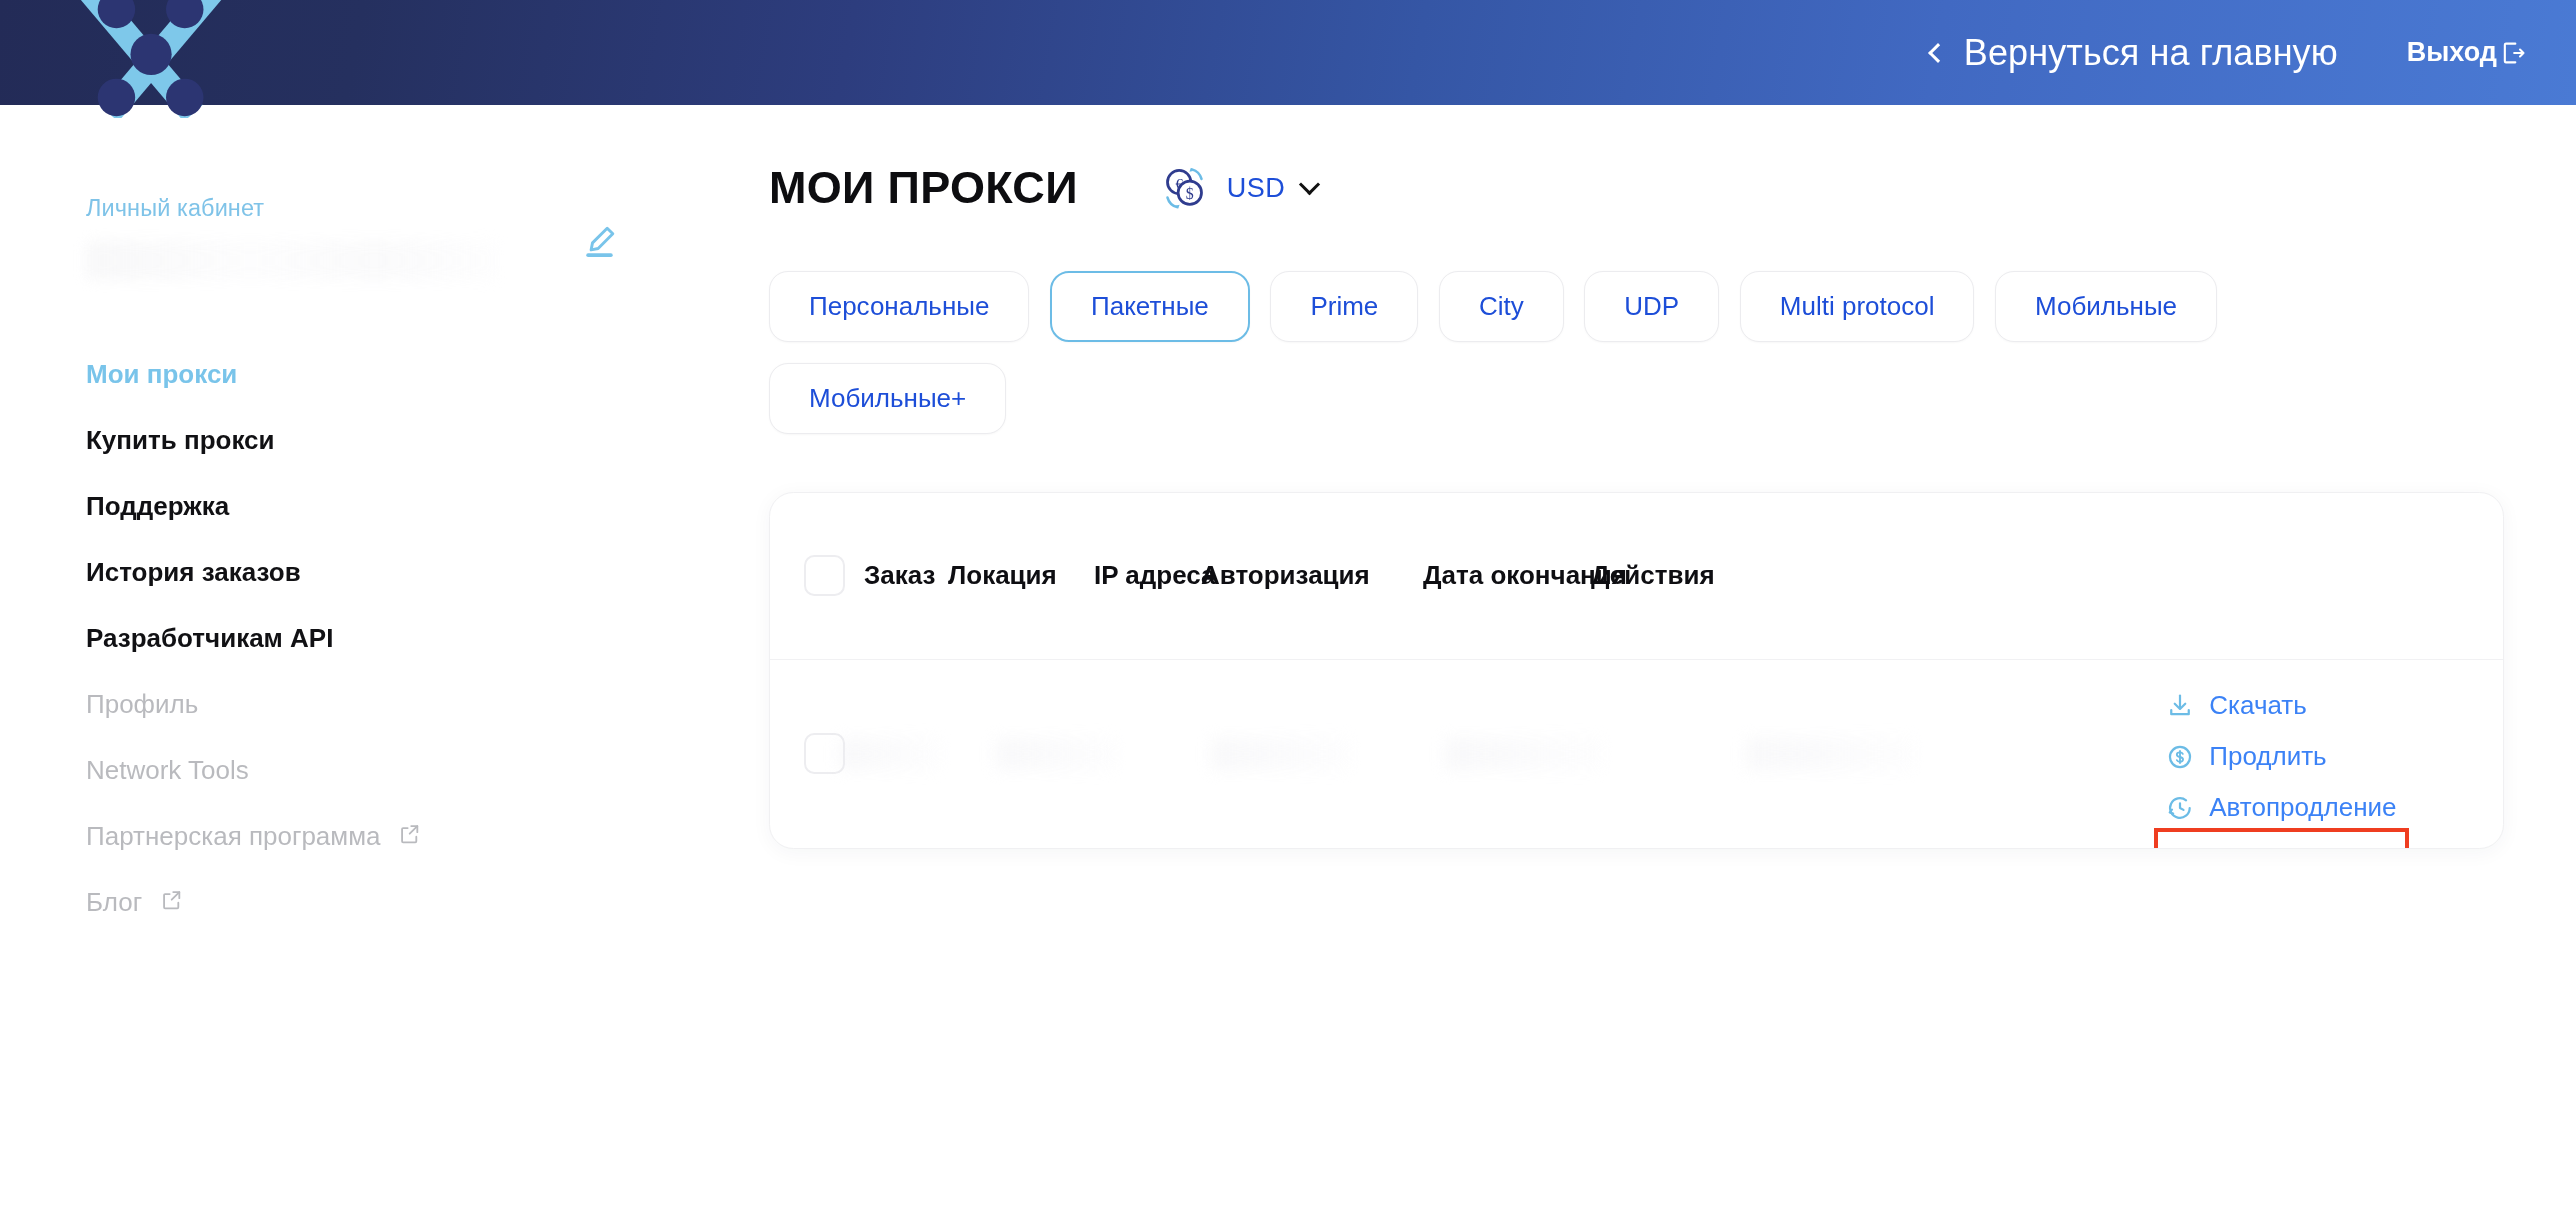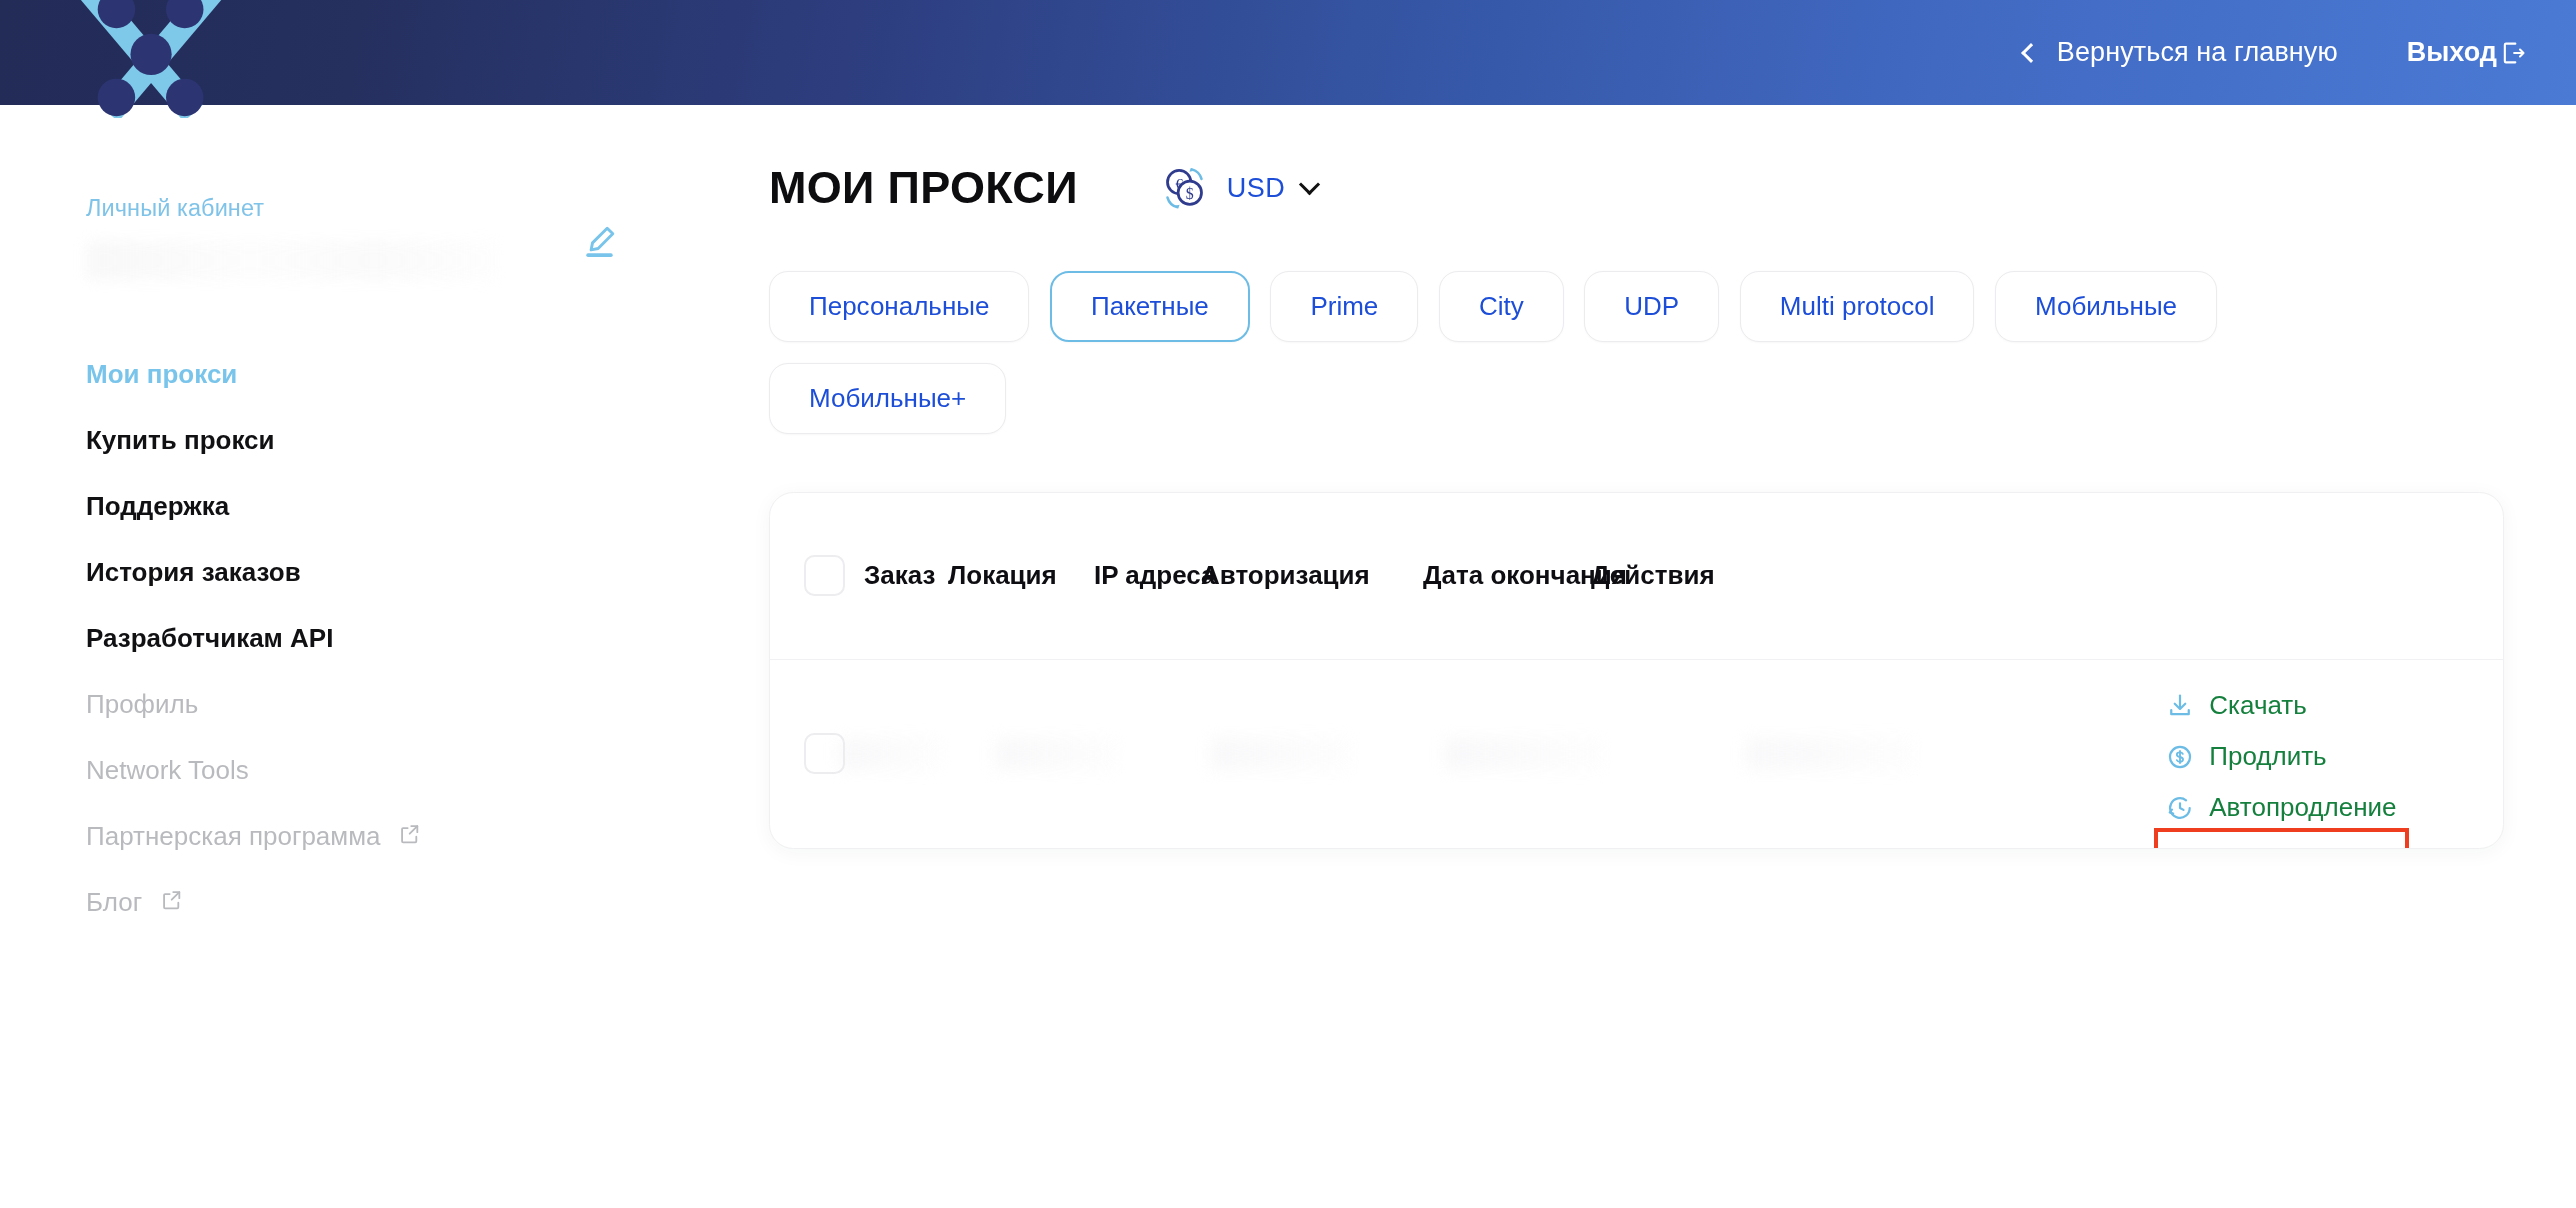--- a/index.html
+++ b/index.html
@@ -34,21 +34,21 @@
     height: 105px;
     display: flex;
     align-items: center;
     gap: 69px;
   }
   .nav-back {
     display: flex;
     align-items: center;
     gap: 19px;
     color: #ffffff;
-    font-size: 27px;
+    font-size: 36px;
     letter-spacing: 0.1px;
     cursor: pointer;
     white-space: nowrap;
     justify-content: flex-end;
   }
   .chev-left {
     display: inline-block;
     width: 14px; height: 14px;
     border-left: 3px solid #ffffff;
     border-bottom: 3px solid #ffffff;
@@ -245,21 +245,21 @@
     display: flex;
     flex-direction: column;
     gap: 0px;
   }
   .action {
     display: flex;
     align-items: center;
     gap: 15px;
     height: 51px;
     font-size: 26px;
-    color: #15803d;
+    color: #3b82f6;
     font-weight: 500;
     cursor: pointer;
     white-space: nowrap;
     padding: 0 7.5px;
   }
   .action.highlight {
     outline: 4.7px solid #ef3d20;
     outline-offset: 1.9px;
     background: #fff;
     padding-right: 28px;

